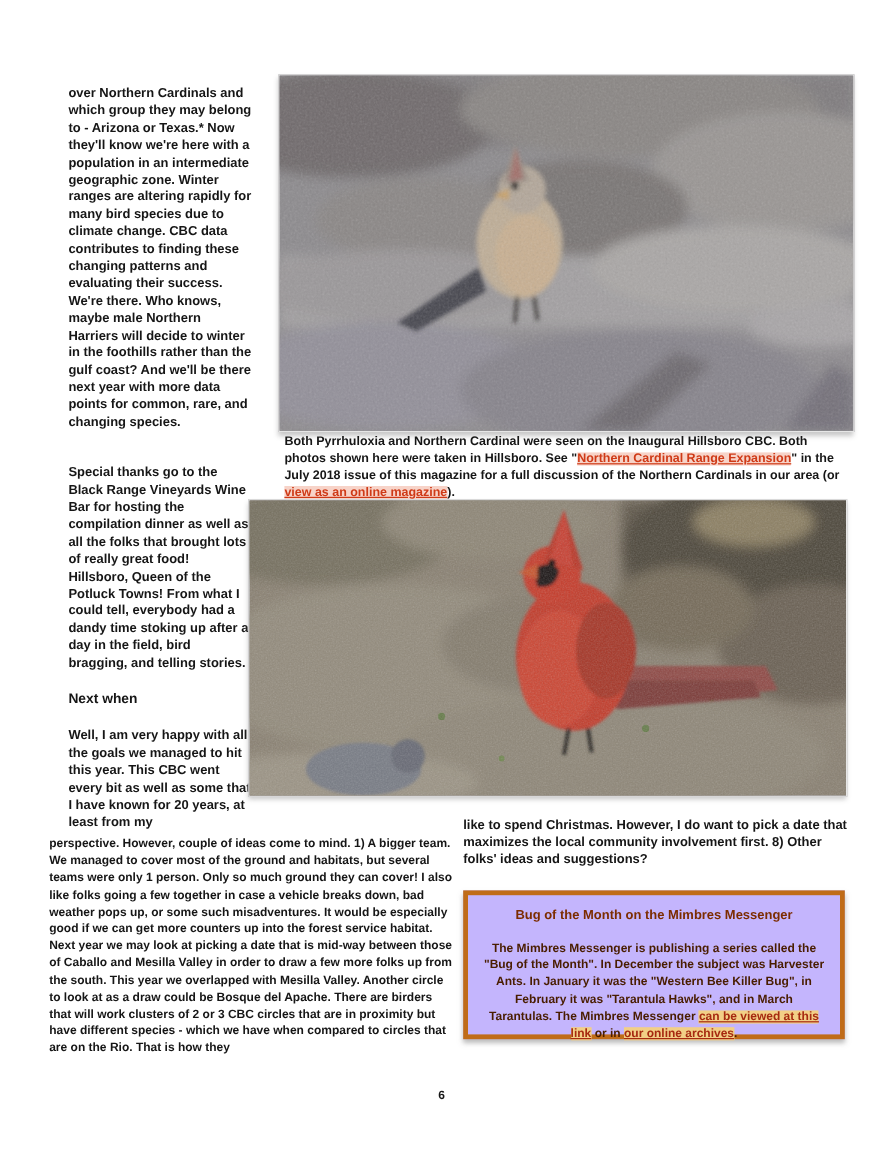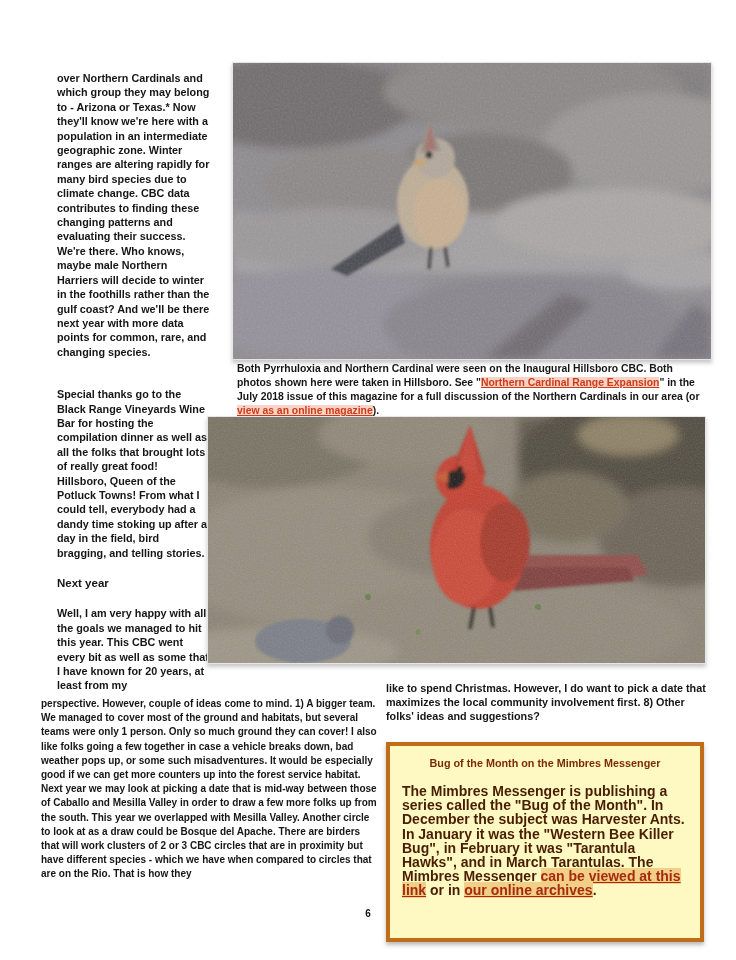--- a/index.html
+++ b/index.html
@@ -18,39 +18,39 @@
   
   .photo{position:absolute;border:1px solid #e6e6e6;box-shadow:0 3px 4px rgba(130,130,130,.45);background:#8d8b8e;}
   .photo svg{display:block;}
   .photo-top{left:232px;top:62px;width:478px;height:296px;}
   .photo-bottom{left:207px;top:416px;width:497px;height:246px;}
   
   .caption{position:absolute;left:237px;top:362px;width:470px;font-size:10.4px;line-height:14px;}
   .cap-link{color:#cf3a17;background:#f7d3c8;text-decoration:underline;cursor:pointer;}
   
   .bug-box{
-    position:absolute;left:386px;top:742px;width:318px;height:200px;box-sizing:border-box;
-    background:#fef9c3;border:4px solid #c06c18;box-shadow:0 3px 4px rgba(120,120,120,.5);
+    position:absolute;left:386px;top:742px;width:318px;height:124px;box-sizing:border-box;
+    background:#c4b5fd;border:4px solid #c06c18;box-shadow:0 3px 4px rgba(120,120,120,.5);
     padding:11px 12px;
   }
   .bug-title{text-align:center;color:#7c2c00;font-size:10.8px;margin:0 0 15px 0;}
-  .bug-body{color:#491d00;font-size:14px;line-height:14.2px;margin:0;}
+  .bug-body{color:#491d00;font-size:10px;line-height:14.2px;margin:0;text-align:center;}
   .box-link{color:#a62a10;background:#f2cf86;text-decoration:underline;cursor:pointer;}
   
   .page-number{position:absolute;left:0;top:908px;width:736px;text-align:center;font-size:10px;}
 </style>
 </head>
 <body>
 
 <div class="page">
 
   <div class="narrow-col">
     <p class="p1">over Northern Cardinals and which group they may belong to - Arizona or Texas.*  Now they'll know we're here with a population in an intermediate geographic zone.  Winter ranges are altering rapidly for many bird species due to climate change.  CBC data contributes to finding these changing patterns and evaluating their success.  We're there.  Who knows, maybe male Northern Harriers will decide to winter in the foothills rather than the gulf coast? And we'll be there next year with more data points for common, rare, and changing species.</p>
     <p class="p2">Special thanks go to the Black Range Vineyards Wine Bar for hosting the compilation dinner as well as all the folks that brought lots of really great food!  Hillsboro, Queen of the Potluck Towns!  From what I could tell, everybody had a dandy time stoking up after a day in the field, bird bragging, and telling stories.</p>
-    <p class="section-heading">Next year</p>
+    <p class="section-heading">Next when</p>
     <p class="p3">Well, I am very happy with all the goals we managed to hit this year.  This CBC went every bit as well as some that I have known for 20 years, at least from my</p>
   </div>
 
   <div class="photo photo-top">
     <svg width="478" height="296" viewBox="0 0 478 296">
       <defs>
         <filter id="b4a" x="-20%" y="-20%" width="140%" height="140%">
             <feGaussianBlur stdDeviation="5"></feGaussianBlur>
           </filter>
         <filter id="b2a" x="-30%" y="-30%" width="160%" height="160%">

